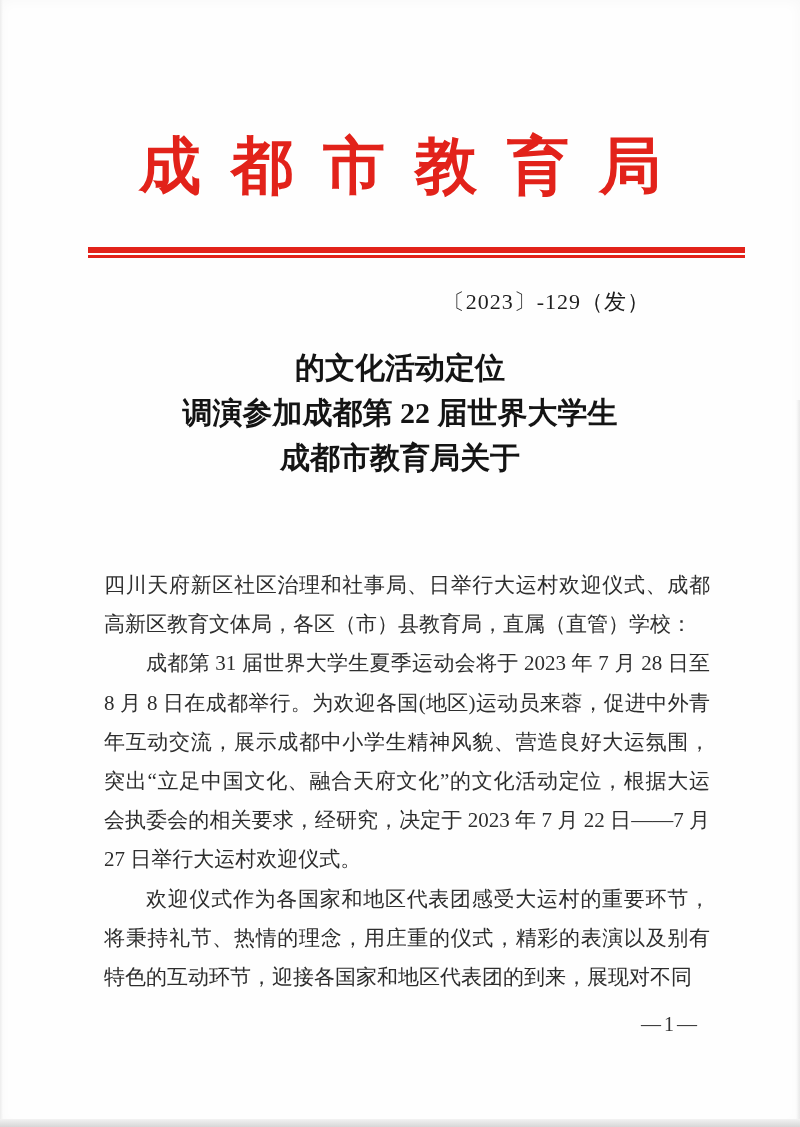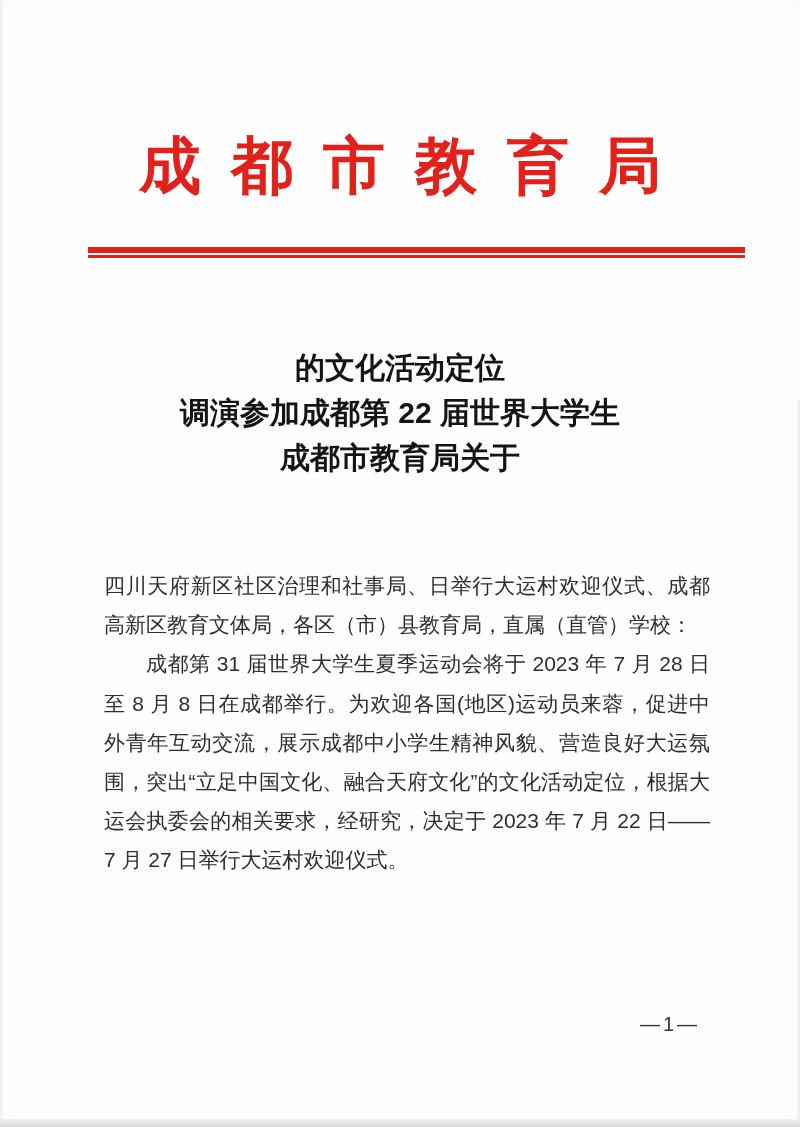--- a/index.html
+++ b/index.html
@@ -6,21 +6,21 @@
     margin: 0;
     padding: 0;
     background: #ffffff;
   }
   .page {
     position: relative;
     width: 800px;
     height: 1127px;
     background: #fefefe;
     overflow: hidden;
-    font-family: Liberation Sans, sans-serif;
+    font-family: Liberation Serif, serif;
     box-shadow: inset 0 0 14px rgba(0,0,0,0.03);
   }
   
   .edge-bottom {
     position: absolute;
     left: 0; right: 0; bottom: 0;
     height: 8px;
     background: linear-gradient(#f3f3f3, #d7d7d7);
   }
   .edge-left {
@@ -104,30 +104,32 @@
 
 <div class="page">
 
   <div class="org-name" style="color: rgb(226, 34, 26);">成都市教育局</div>
 
   <div class="red-line">
     <div class="thick" style="background-color: rgb(226, 34, 26);"></div>
     <div class="thin" style="background-color: rgb(226, 34, 26);"></div>
   </div>
 
+  <div class="doc-number">〔2023〕-129（发）</div>
 
   <div class="title-block">
     <div>的文化活动定位</div>
     <div>调演参加成都第 22 届世界大学生</div>
     <div>成都市教育局关于</div>
   </div>
 
   <div class="body-block">
     <p>四川天府新区社区治理和社事局、日举行大运村欢迎仪式、成都高新区教育文体局，各区（市）县教育局，直属（直管）学校：</p>
     <p class="indent">成都第 31 届世界大学生夏季运动会将于 2023 年 7 月 28 日至 8 月 8 日在成都举行。为欢迎各国(地区)运动员来蓉，促进中外青年互动交流，展示成都中小学生精神风貌、营造良好大运氛围，突出“立足中国文化、融合天府文化”的文化活动定位，根据大运会执委会的相关要求，经研究，决定于 2023 年 7 月 22 日——7 月 27 日举行大运村欢迎仪式。</p>
+    <p class="indent">欢迎仪式作为各国家和地区代表团感受大运村的重要环节，将秉持礼节、热情的理念，用庄重的仪式，精彩的表演以及别有特色的互动环节，迎接各国家和地区代表团的到来，展现对不同</p>
   </div>
 
   <div class="page-number">—1—</div>
 
   <div class="edge-left"></div>
   <div class="edge-right"></div>
   <div class="edge-bottom"></div>
 
 </div>
 

